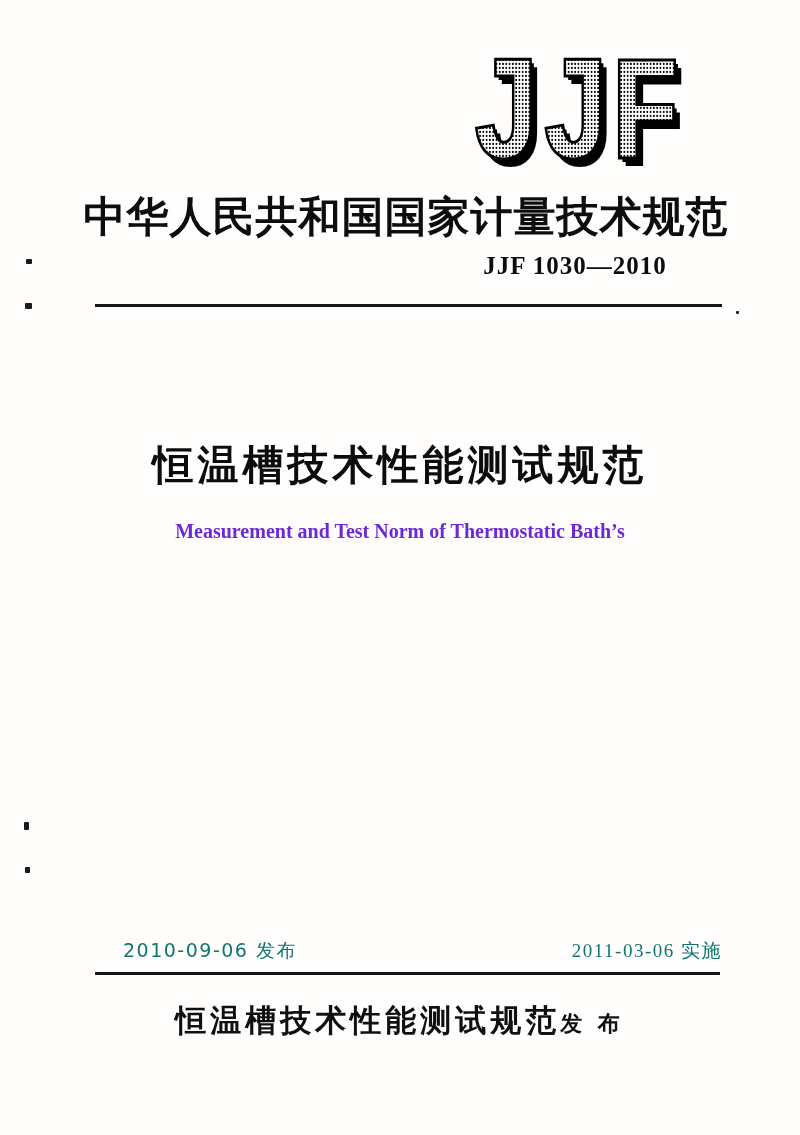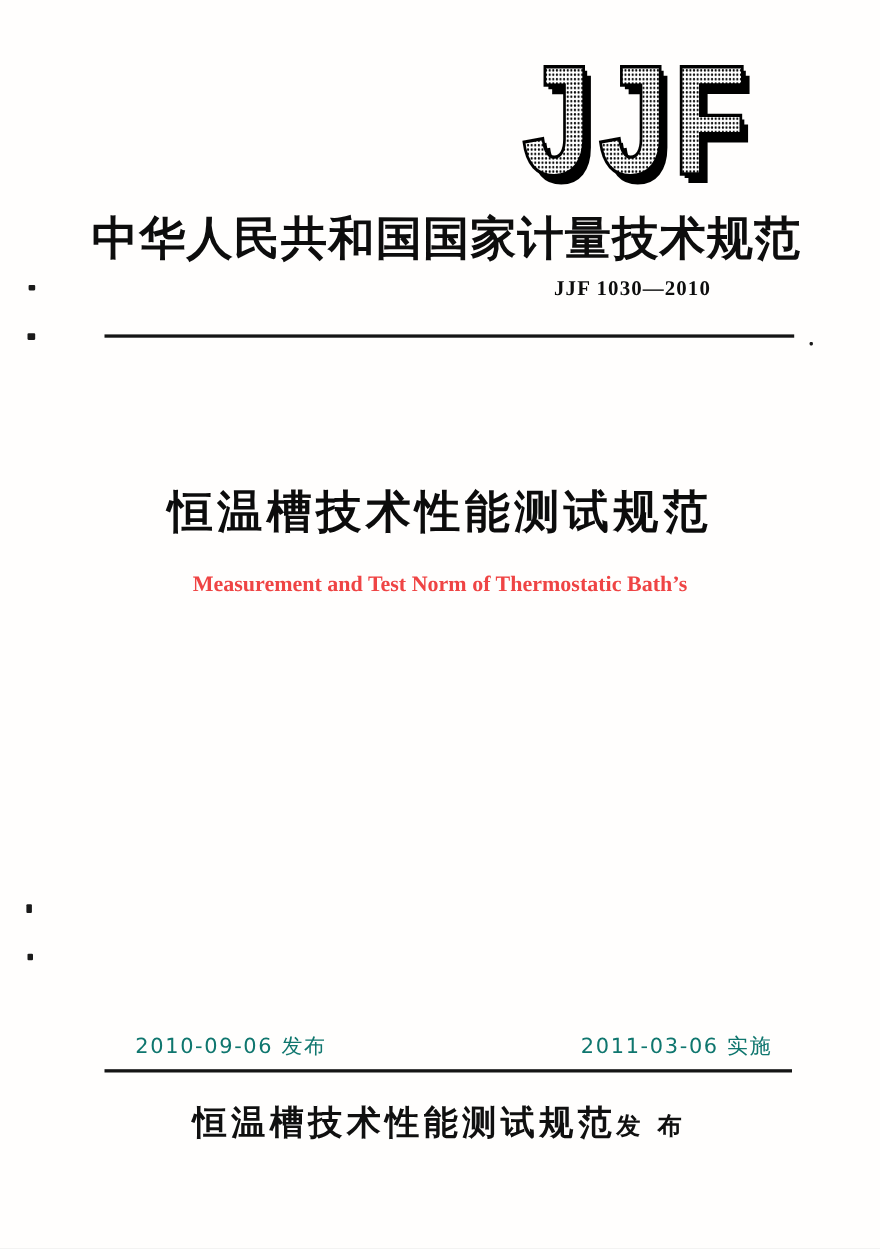--- a/index.html
+++ b/index.html
@@ -14,48 +14,48 @@
 
   
   .spec-heading {
     position:absolute; top:183px; left:0; width:800px; margin:6px;
     text-align:center; font-size:42px; font-weight:bold; letter-spacing:1px;
     font-family:"Liberation Serif", serif; color:#0d0d0d;
   }
 
   .doc-number {
     position:absolute; top:252px; left:450px; width:250px;
-    text-align:center; font-size:19px; font-weight:bold;
+    text-align:center; font-size:25px; font-weight:bold;
     font-family:"Liberation Serif", serif; letter-spacing:1px; color:#0d0d0d;
   }
 
   .rule { position:absolute; background:#151515; }
   .rule-top    { top:304px; left:95px;  width:627px; height:3px; }
   .rule-bottom { top:972px; left:95px;  width:625px; height:3px; }
 
   .title-cn {
     position:absolute; top:438px; left:0; width:800px; margin:0;
     text-align:center; font-size:41px; font-weight:bold; letter-spacing:4px;
     font-family:"Liberation Sans", sans-serif; color:#0c0c0c;
   }
 
   .title-en {
     position:absolute; top:517px; left:0; width:800px;
     text-align:center; font-size:20px; font-weight:bold; line-height:28px;
-    font-family:"Liberation Serif", serif; color:#ef4444;
+    font-family:"Liberation Serif", serif; color:#6d28d9;
   }
 
   .dates-row {
     position:absolute; top:938px; left:95px; width:627px;
     display:flex; justify-content:space-between; align-items:baseline;
     font-family:"DejaVu Sans", sans-serif; font-size:19px; color:#0f766e;
     letter-spacing:1.5px;
   }
   .dates-row .date-left  { margin-left:28px; }
-  .dates-row .date-right { margin-right:20px; }
+  .dates-row .date-right { margin-right:0;font-family:Liberation Serif, serif; }
 
   .publisher-line {
     position:absolute; top:1000px; left:0; width:800px;
     text-align:center; white-space:nowrap; color:#101010;
   }
   .publisher-name {
     font-family:"Liberation Serif", serif; font-weight:bold;
     font-size:31px; letter-spacing:4px;
   }
   .publisher-action {

